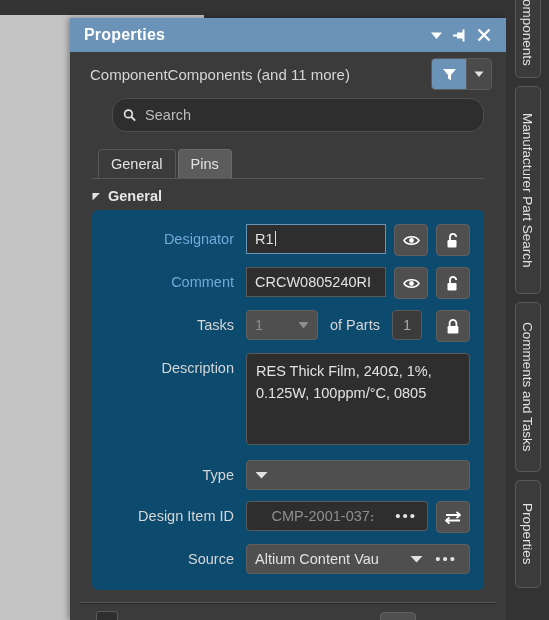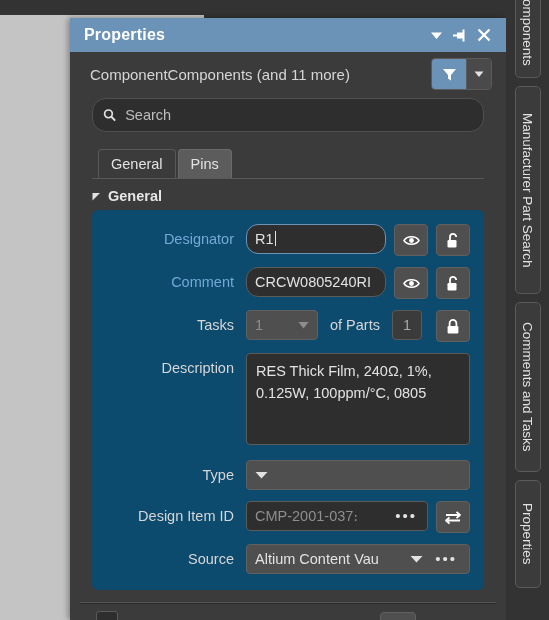--- a/index.html
+++ b/index.html
@@ -138,20 +138,21 @@
   #search-box {
     height: 32px;
     background: #2e2e2e;
     border: 1px solid #4f4f4f;
     border-radius: 14px;
     display: flex;
     align-items: center;
     padding: 0 10px;
     gap: 9px;
     cursor: text;
+    margin-left: 20px;
   }
   #search-input {
     background: transparent;
     border: 0;
     outline: 0;
     color: #d6d6d6;
     font-size: 14.5px;
     font-family: "Liberation Sans", sans-serif;
     width: 100%;
     padding: 0;
@@ -242,21 +243,21 @@
   .field {
     flex: 1 1 auto;
     min-width: 0;
   }
 
   .text-input {
     height: 30px;
     box-sizing: border-box;
     background: #2e2e2e;
     border: 1px solid #5a5a5a;
-    border-radius: 12px;
+    border-radius: 0;
     color: #e2e2e2;
     font-size: 14.5px;
     font-family: "Liberation Sans", sans-serif;
     padding: 0 8px;
     width: 100%;
     outline: none;
     overflow: hidden;
     white-space: nowrap;
     line-height: 28px;
   }
@@ -357,20 +358,21 @@
     padding: 0 6px 0 8px;
     flex: 1 1 auto;
     min-width: 0;
   }
   #design-item-value {
     flex: 1 1 auto;
     color: #8e8e8e;
     font-size: 14.5px;
     white-space: nowrap;
     overflow: hidden;
+    text-align: center;
   }
   .ellipsis-btn {
     color: #e2e2e2;
     font-size: 15px;
     letter-spacing: 2px;
     padding: 0 4px;
     cursor: pointer;
     line-height: 14px;
     flex: 0 0 auto;
   }

